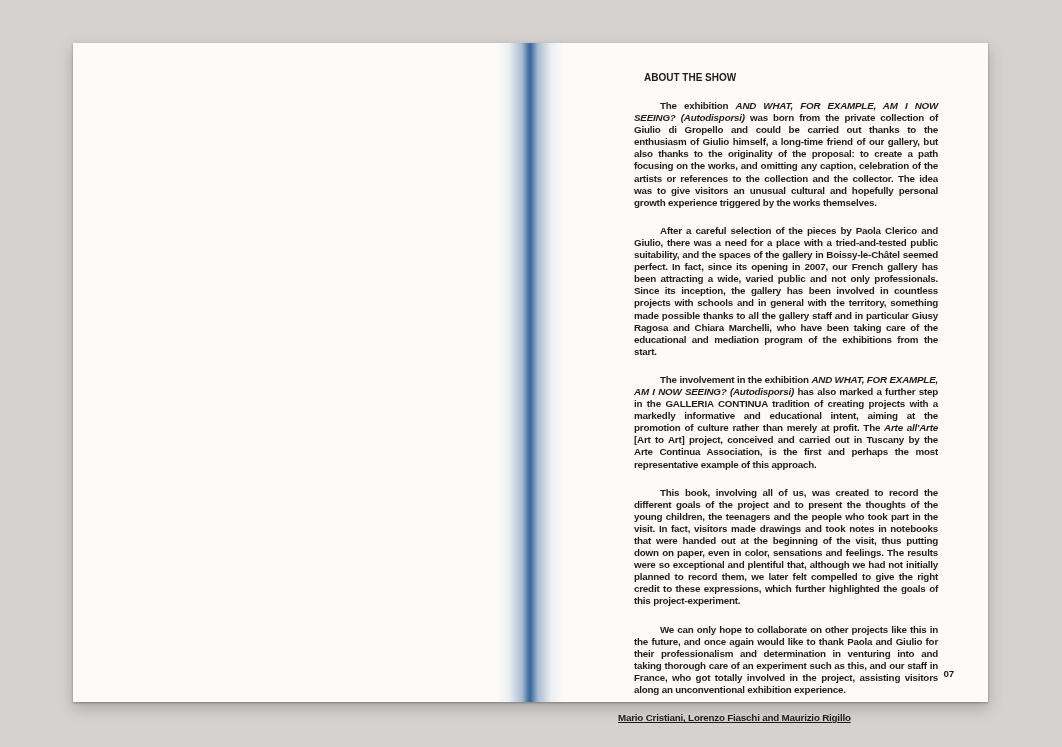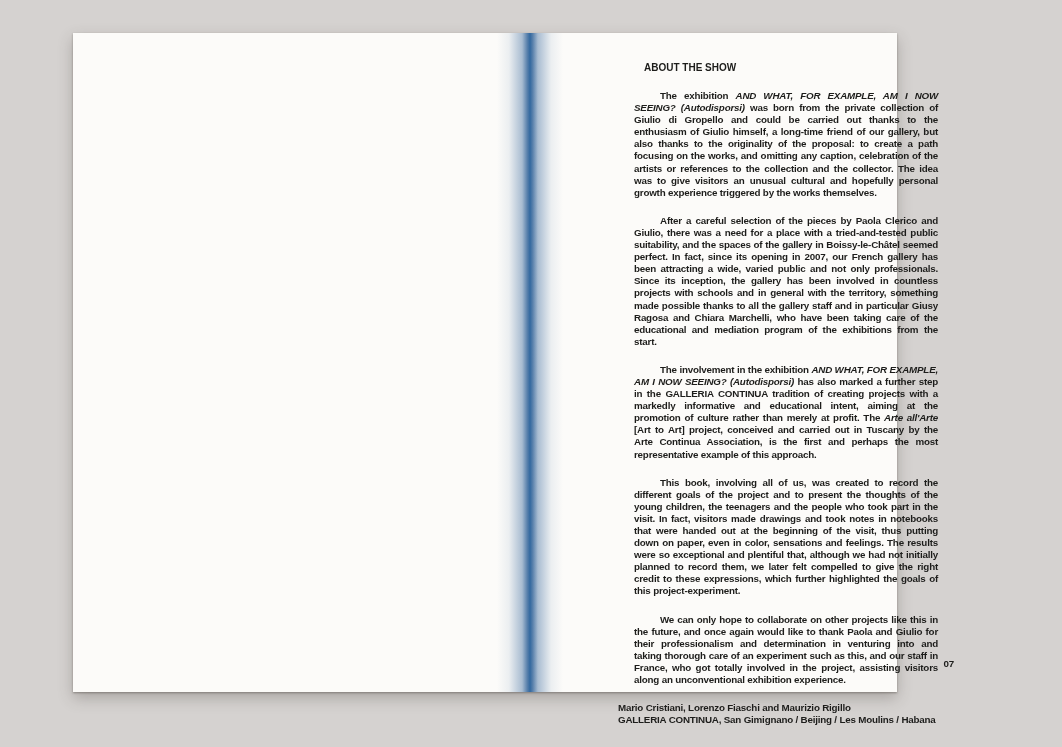--- a/index.html
+++ b/index.html
@@ -7,22 +7,22 @@
     position: relative;
     width: 1062px;
     height: 747px;
     background: #d5d2d0;
     overflow: hidden;
     font-family: "Liberation Sans", "DejaVu Sans", sans-serif;
   }
   .book {
     position: absolute;
     left: 73px;
-    top: 33px;
-    width: 824px;
+    top: 43px;
+    width: 915px;
     height: 659px;
     background: #fcfbf9;
     box-shadow: 0 1px 2px rgba(70,64,58,0.45), 0 6px 14px rgba(70,64,58,0.30);
   }
   .page-half {
     position: absolute;
     top: 0;
     height: 100%;
     width: 457px;
   }
@@ -67,20 +67,21 @@
     text-indent: 26px;
     letter-spacing: -0.2px;
     hyphens: none;
   }
   .body-para em { font-style: italic; }
   .signature {
     margin-top: 12px;
     font-size: 9.8px;
     line-height: 12.1px;
     letter-spacing: -0.2px;
+    text-decoration: underline;
   }
   .sig-line { margin: 0; }
   .folio {
     position: absolute;
     left: 545px;
     top: 625px;
     width: 336px;
     text-align: right;
     color: #1d1d1b;
     font-weight: bold;
@@ -104,19 +105,18 @@
       <div>
           <p class="body-para"><span>The exhibition </span><em>AND WHAT, FOR EXAMPLE, AM I NOW SEEING? (Autodisporsi)</em><span> was born from the private collection of Giulio di Gropello and could be carried out thanks to the enthusiasm of Giulio himself, a long-time friend of our gallery, but also thanks to the originality of the proposal: to create a path focusing on the works, and omitting any caption, celebration of the artists or references to the collection and the collector. The idea was to give visitors an unusual cultural and hopefully personal growth experience triggered by the works themselves.</span></p>
           <p class="body-para"><span>After a careful selection of the pieces by Paola Clerico and Giulio, there was a need for a place with a tried-and-tested public suitability, and the spaces of the gallery in Boissy-le-Châtel seemed perfect. In fact, since its opening in 2007, our French gallery has been attracting a wide, varied public and not only professionals. Since its inception, the gallery has been involved in countless projects with schools and in general with the territory, something made possible thanks to all the gallery staff and in particular Giusy Ragosa and Chiara Marchelli, who have been taking care of the educational and mediation program of the exhibitions from the start.</span></p>
           <p class="body-para"><span>The involvement in the exhibition </span><em>AND WHAT, FOR EXAMPLE, AM I NOW SEEING? (Autodisporsi)</em><span> has also marked a further step in the GALLERIA CONTINUA tradition of creating projects with a markedly informative and educational intent, aiming at the promotion of culture rather than merely at profit. The </span><em>Arte all'Arte</em><span> [Art to Art] project, conceived and carried out in Tuscany by the Arte Continua Association, is the first and perhaps the most representative example of this approach.</span></p>
           <p class="body-para"><span>This book, involving all of us, was created to record the different goals of the project and to present the thoughts of the young children, the teenagers and the people who took part in the visit. In fact, visitors made drawings and took notes in notebooks that were handed out at the beginning of the visit, thus putting down on paper, even in color, sensations and feelings. The results were so exceptional and plentiful that, although we had not initially planned to record them, we later felt compelled to give the right credit to these expressions, which further highlighted the goals of this project-experiment.</span></p>
           <p class="body-para"><span>We can only hope to collaborate on other projects like this in the future, and once again would like to thank Paola and Giulio for their professionalism and determination in venturing into and taking thorough care of an experiment such as this, and our staff in France, who got totally involved in the project, assisting visitors along an unconventional exhibition experience.</span></p>
         </div>
 
       <div class="signature">
         <p class="sig-line">Mario Cristiani, Lorenzo Fiaschi and Maurizio Rigillo</p>
-        <p class="sig-line">GALLERIA CONTINUA, San Gimignano / Beijing / Les Moulins / Habana</p>
       </div>
     </div>
 
     <div class="folio">07</div>
   </div>
 </div>
 
 </body></html>

